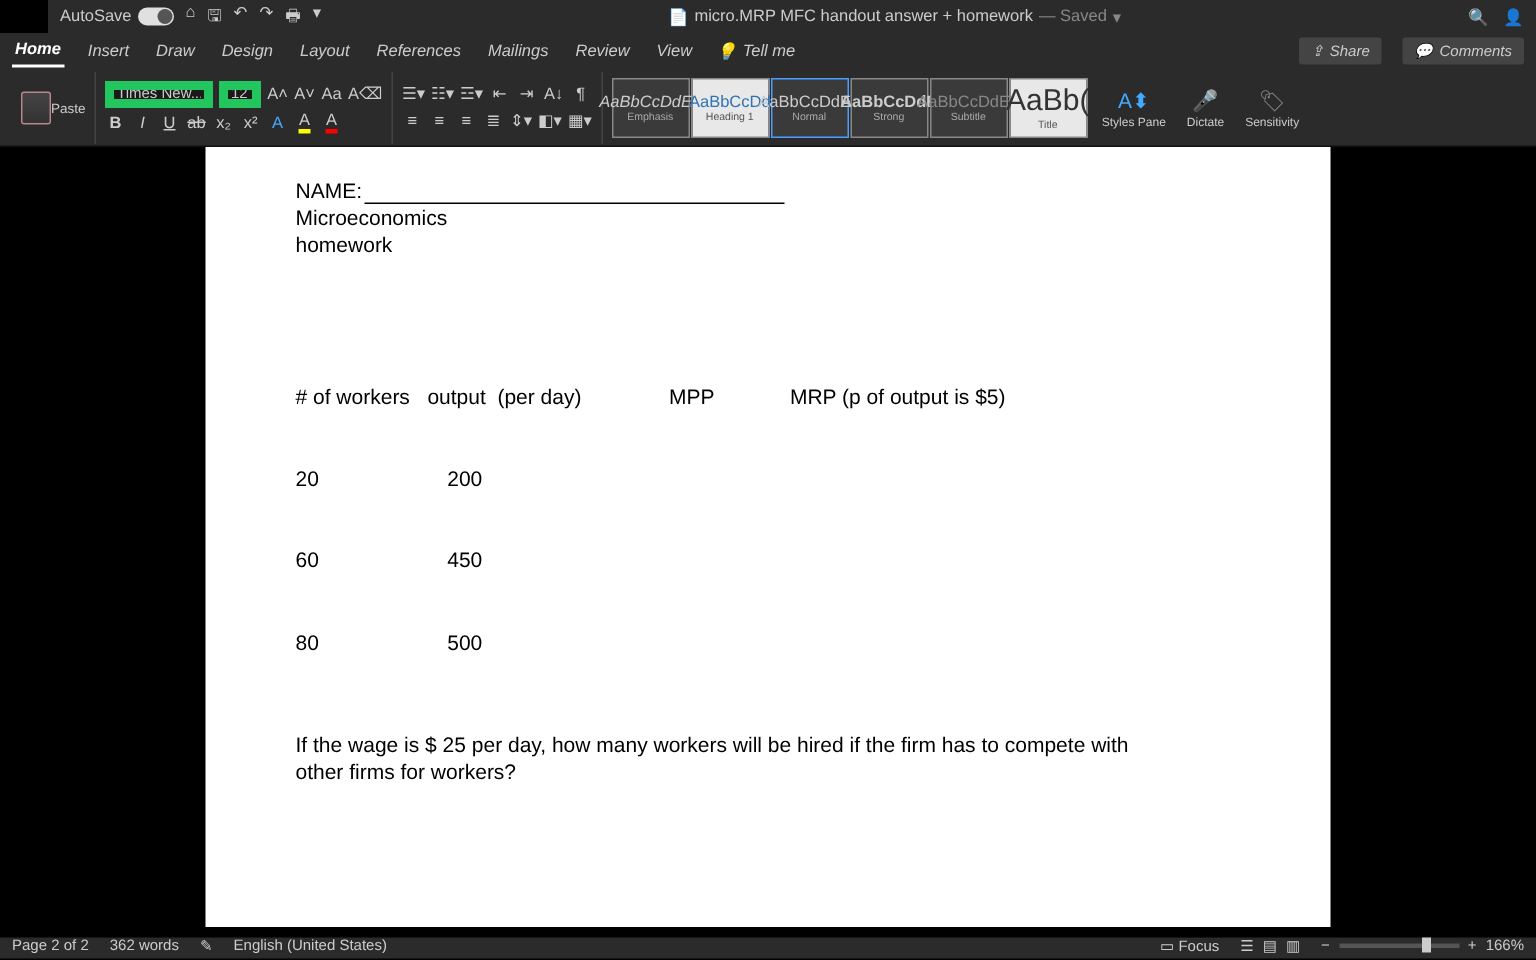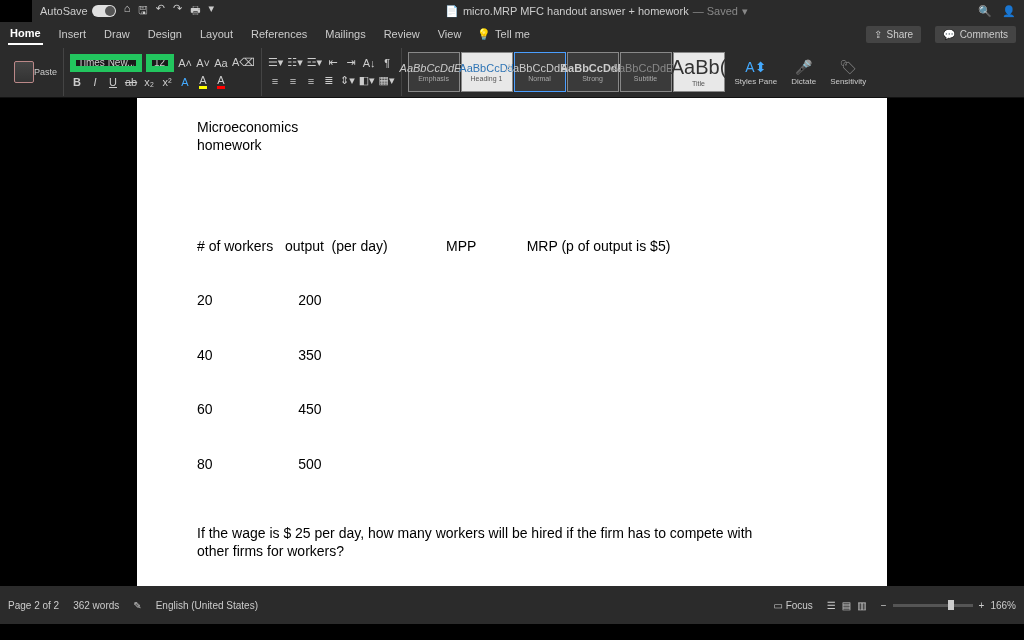--- a/index.html
+++ b/index.html
@@ -10,21 +10,21 @@
 .titlebar .autosave { display: flex; align-items: center; gap: 4px; }
 .titlebar .toggle { width: 24px; height: 12px; background: #e0e0e0; border-radius: 6px; display: inline-flex; align-items: center; padding: 0 1px; justify-content: flex-end; }
 .titlebar .toggle-knob { width: 10px; height: 10px; background: #555; border-radius: 50%; }
 .titlebar .qat { display: flex; gap: 8px; margin-left: 8px; }
 .titlebar .qat span { color: #ccc; font-size: 11px; }
 .titlebar .title { flex: 1; text-align: center; display: flex; justify-content: center; align-items: center; gap: 4px; }
 .titlebar .title .saved { color: #888; }
 .titlebar .right { display: flex; gap: 10px; }
 
 
-.tabs { background: #2b2b2b; height: 24px; display: flex; align-items: center; padding: 0 8px; color: #ccc; font-size: 11px; gap: 14px; }
+.tabs { background: #2b2b2b; height: 24px; display: flex; align-items: center; padding: 0 8px; color: #ccc; font-size: 11px; gap: 14px; font-style: italic; }
 .tabs .tab { padding: 4px 2px; cursor: pointer; }
 .tabs .tab.active { border-bottom: 2px solid #fff; color: #fff; font-weight: 600; }
 .tabs .tellme { display: flex; align-items: center; gap: 4px; }
 .tabs .spacer { flex: 1; }
 .tabs .share-btn, .tabs .comments-btn { background: #444; padding: 3px 8px; border-radius: 2px; display: flex; align-items: center; gap: 4px; font-size: 10px; }
 
 
 .ribbon { background: #2b2b2b; height: 52px; display: flex; align-items: center; padding: 2px 8px; border-bottom: 1px solid #111; gap: 6px; }
 .rib-group { display: flex; flex-direction: column; gap: 2px; border-right: 1px solid #444; padding-right: 6px; height: 48px; justify-content: center; }
 .rib-row { display: flex; align-items: center; gap: 4px; color: #ccc; font-size: 10px; }
@@ -52,21 +52,21 @@
 
 .doc-area { background: #000; height: 520px; overflow: auto; display: flex; justify-content: center; }
 .page { background: #fff; width: 750px; min-height: 520px; padding: 20px 60px 30px; font-family: "Times New Roman", serif; font-size: 14px; color: #000; line-height: 1.3; margin-top: 0; }
 .page .name-line { display: flex; align-items: flex-end; }
 .page .name-line .underline { border-bottom: 1px solid #000; flex: 0 0 280px; height: 14px; margin-left: 2px; }
 .page .tbl { margin-top: 18px; white-space: pre; font-family: "Times New Roman", serif; }
 .page p { margin: 0; }
 .page .gap { height: 14px; }
 
 
-.statusbar { position: absolute; bottom: 16px; left: 0; right: 0; background: #2b2b2b; height: 38px; display: flex; align-items: center; padding: 0 8px; color: #ccc; font-size: 10px; gap: 14px; }
+.statusbar { position: absolute; bottom: 1px; left: 0; right: 0; background: #2b2b2b; height: 14px; display: flex; align-items: flex-start; padding: 0 8px; color: #ccc; font-size: 10px; gap: 14px; }
 .statusbar .spacer { flex: 1; }
 .statusbar .view-btns { display: flex; gap: 6px; }
 .statusbar .zoom { display: flex; align-items: center; gap: 6px; }
 .statusbar .slider { width: 80px; height: 3px; background: #555; position: relative; }
 .statusbar .slider .thumb { position: absolute; width: 6px; height: 10px; background: #ccc; top: -4px; left: 55px; }
 </style>
 </head>
 <body>
 
 <div class="titlebar">
@@ -206,28 +206,31 @@
     <span>Dictate</span>
   </div>
   <div class="rib-end">
     <span class="ico" style="color:#888">🏷</span>
     <span>Sensitivity</span>
   </div>
 </div>
 
 <div class="doc-area">
   <div class="page">
+    <div class="name-line">
+        <span>NAME:</span>
+        <span class="underline"></span>
+      </div>
     <p>Microeconomics</p>
     <p>homework</p>
     <div class="gap"></div>
       <div class="gap"></div>
     <div class="tbl">
       <p># of workers   output  (per day)               MPP             MRP (p of output is $5)</p>
       <p>20                      200</p>
-      <p>40                      350</p>
       <p>60                      450</p>
       <p>80                      500</p>
     </div>
     <div class="gap"></div>
     <p style="max-width:560px">If the wage is $ 25 per day, how many workers will be hired if the firm has to compete with other firms for workers?</p>
 
   </div>
 </div>
 
 <div class="statusbar">

